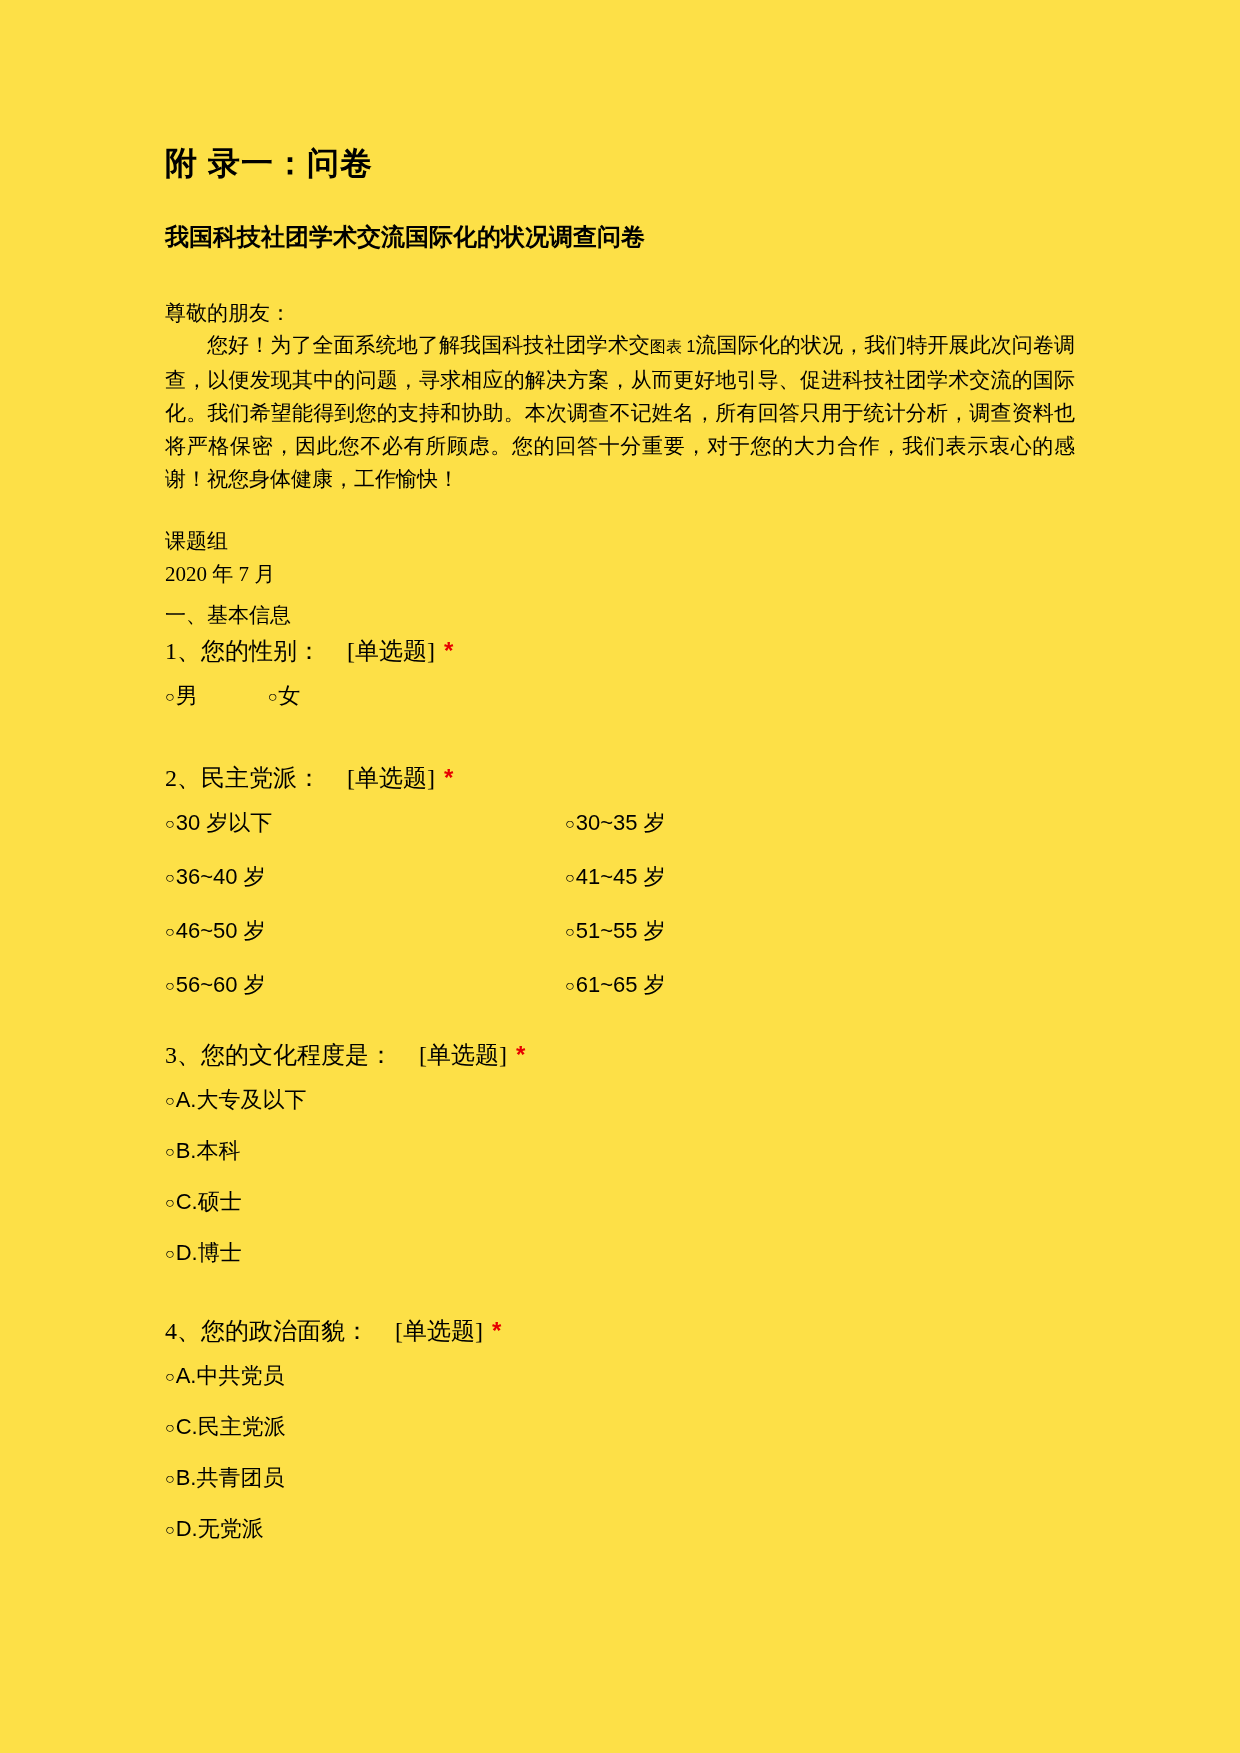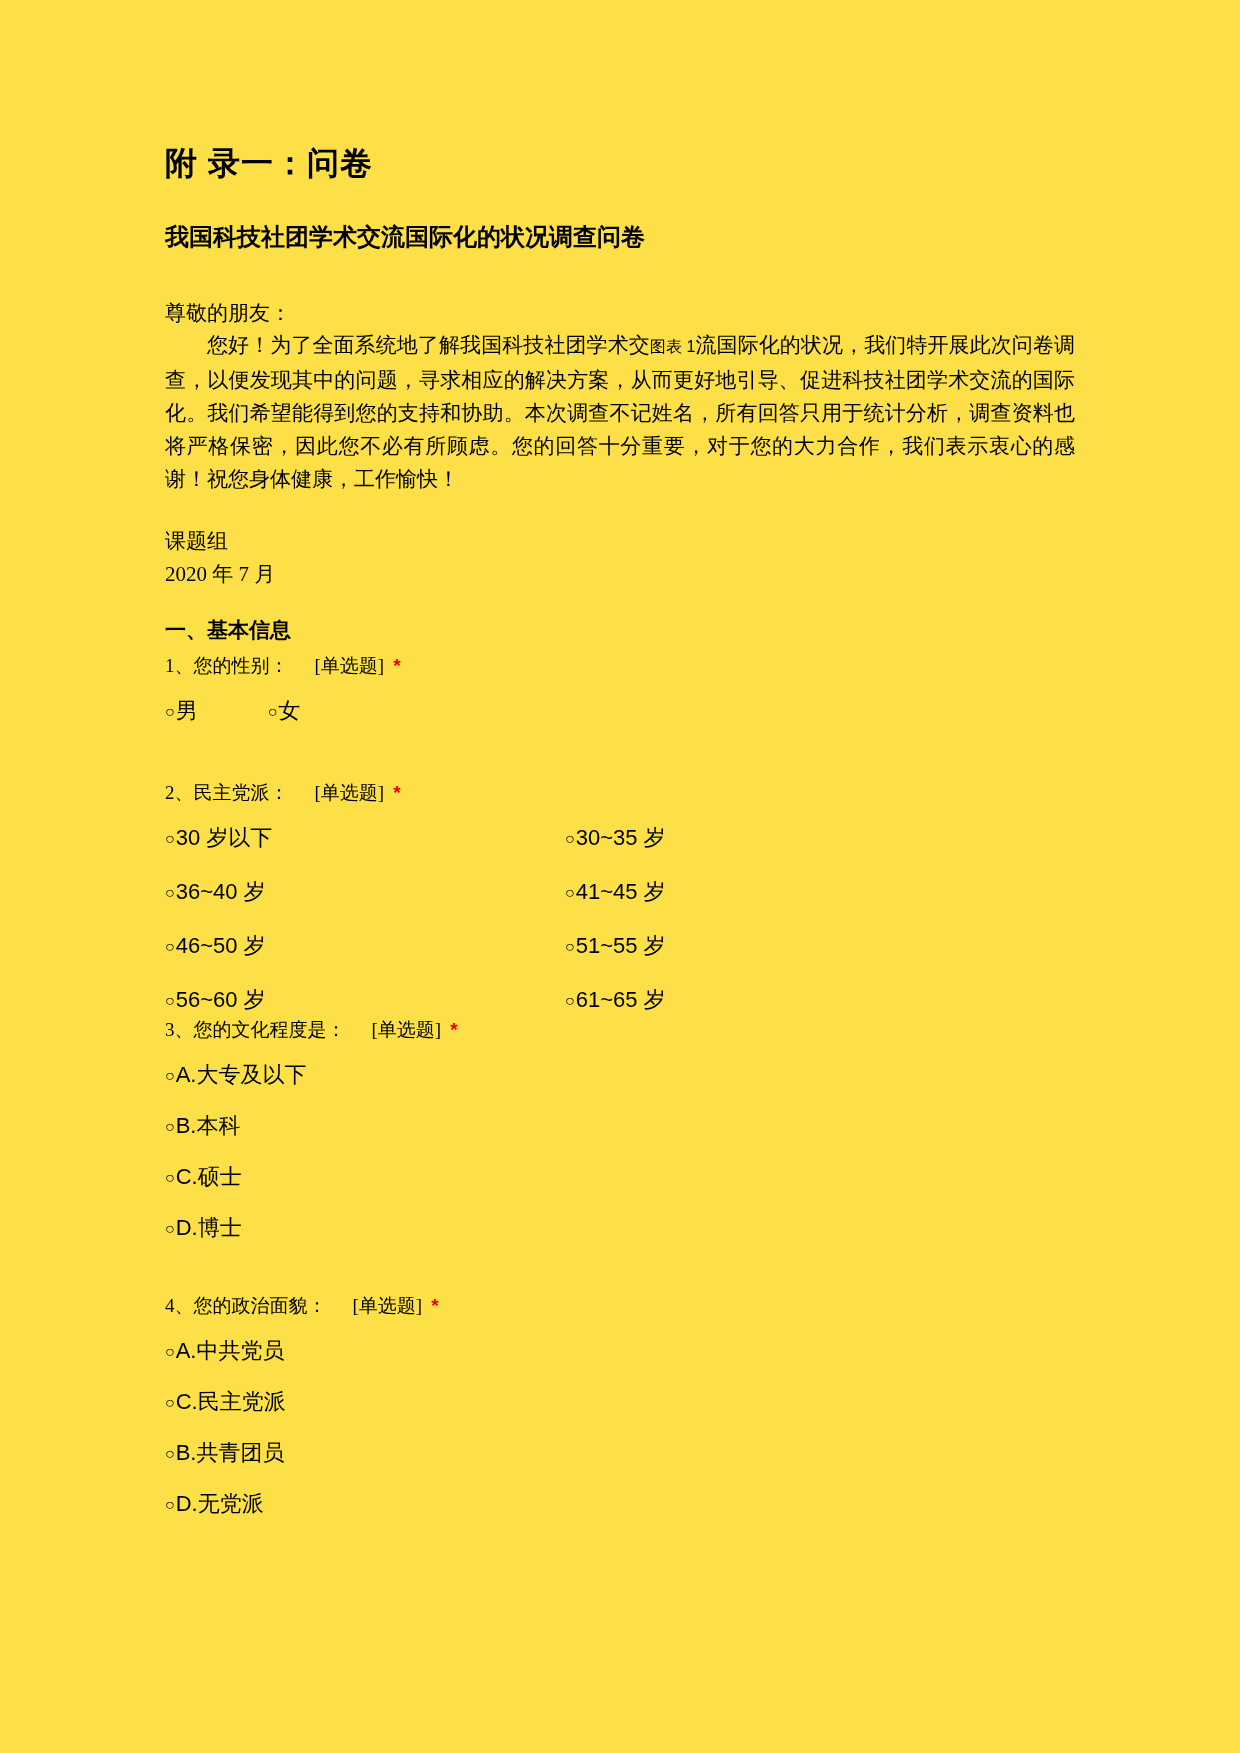--- a/index.html
+++ b/index.html
@@ -45,33 +45,33 @@
   .signature {
     font-size: 21px;
     line-height: 33px;
     margin-top: 30px;
     padding-right: 36px;
     font-family: "Liberation Serif", serif;
   }
 
   .section-title {
     font-size: 21px;
-    font-weight: bold;
+    font-weight: normal;
     line-height: 28px;
-    margin-top: 25px;
+    margin-top: 10px;
   }
 
   .question { margin-top: 0; }
   .q1 { margin-top: 8px; }
   .q2 { margin-top: 52px; }
-  .q3 { }
+  .q3 { margin-top: 40px; }
   .q4 { margin-top: 48px; }
 
   .q-label {
-    font-size: 19px;
+    font-size: 24px;
     line-height: 28px;
     font-family: "Liberation Serif", serif;
   }
   .q-type { margin-left: 26px; }
   .required {
     color: #e60000;
     margin-left: 9px;
     font-weight: bold;
     font-family: "Liberation Sans", sans-serif;
   }

